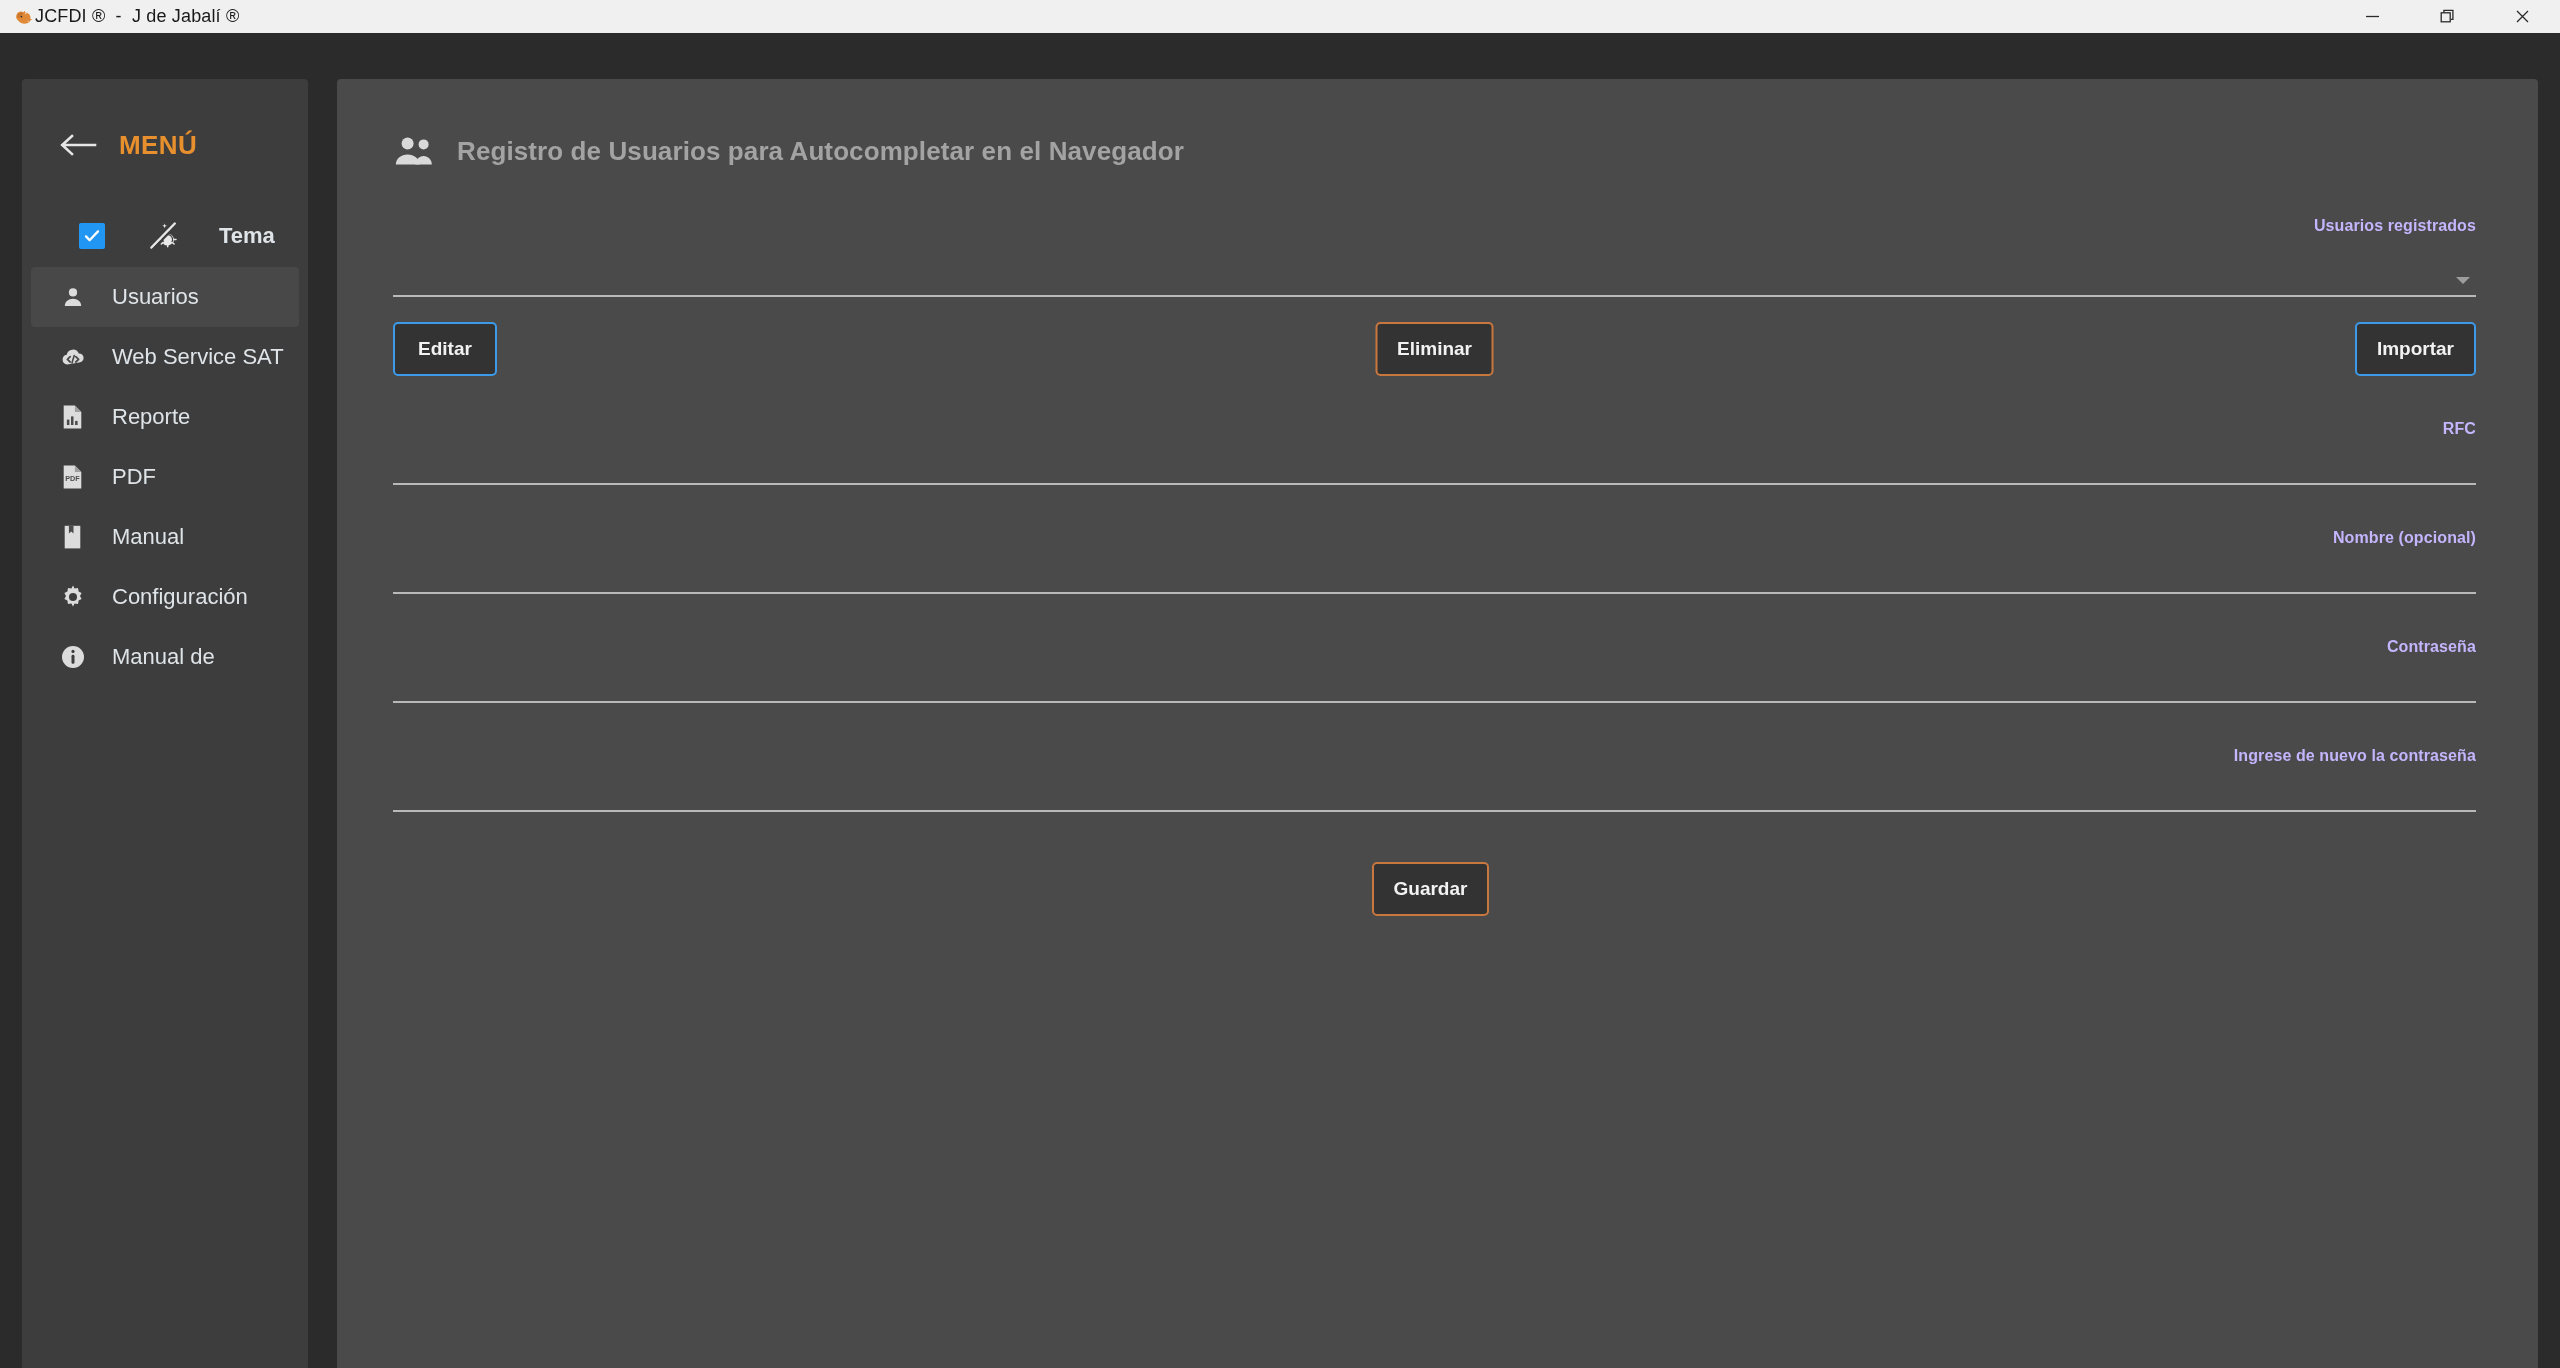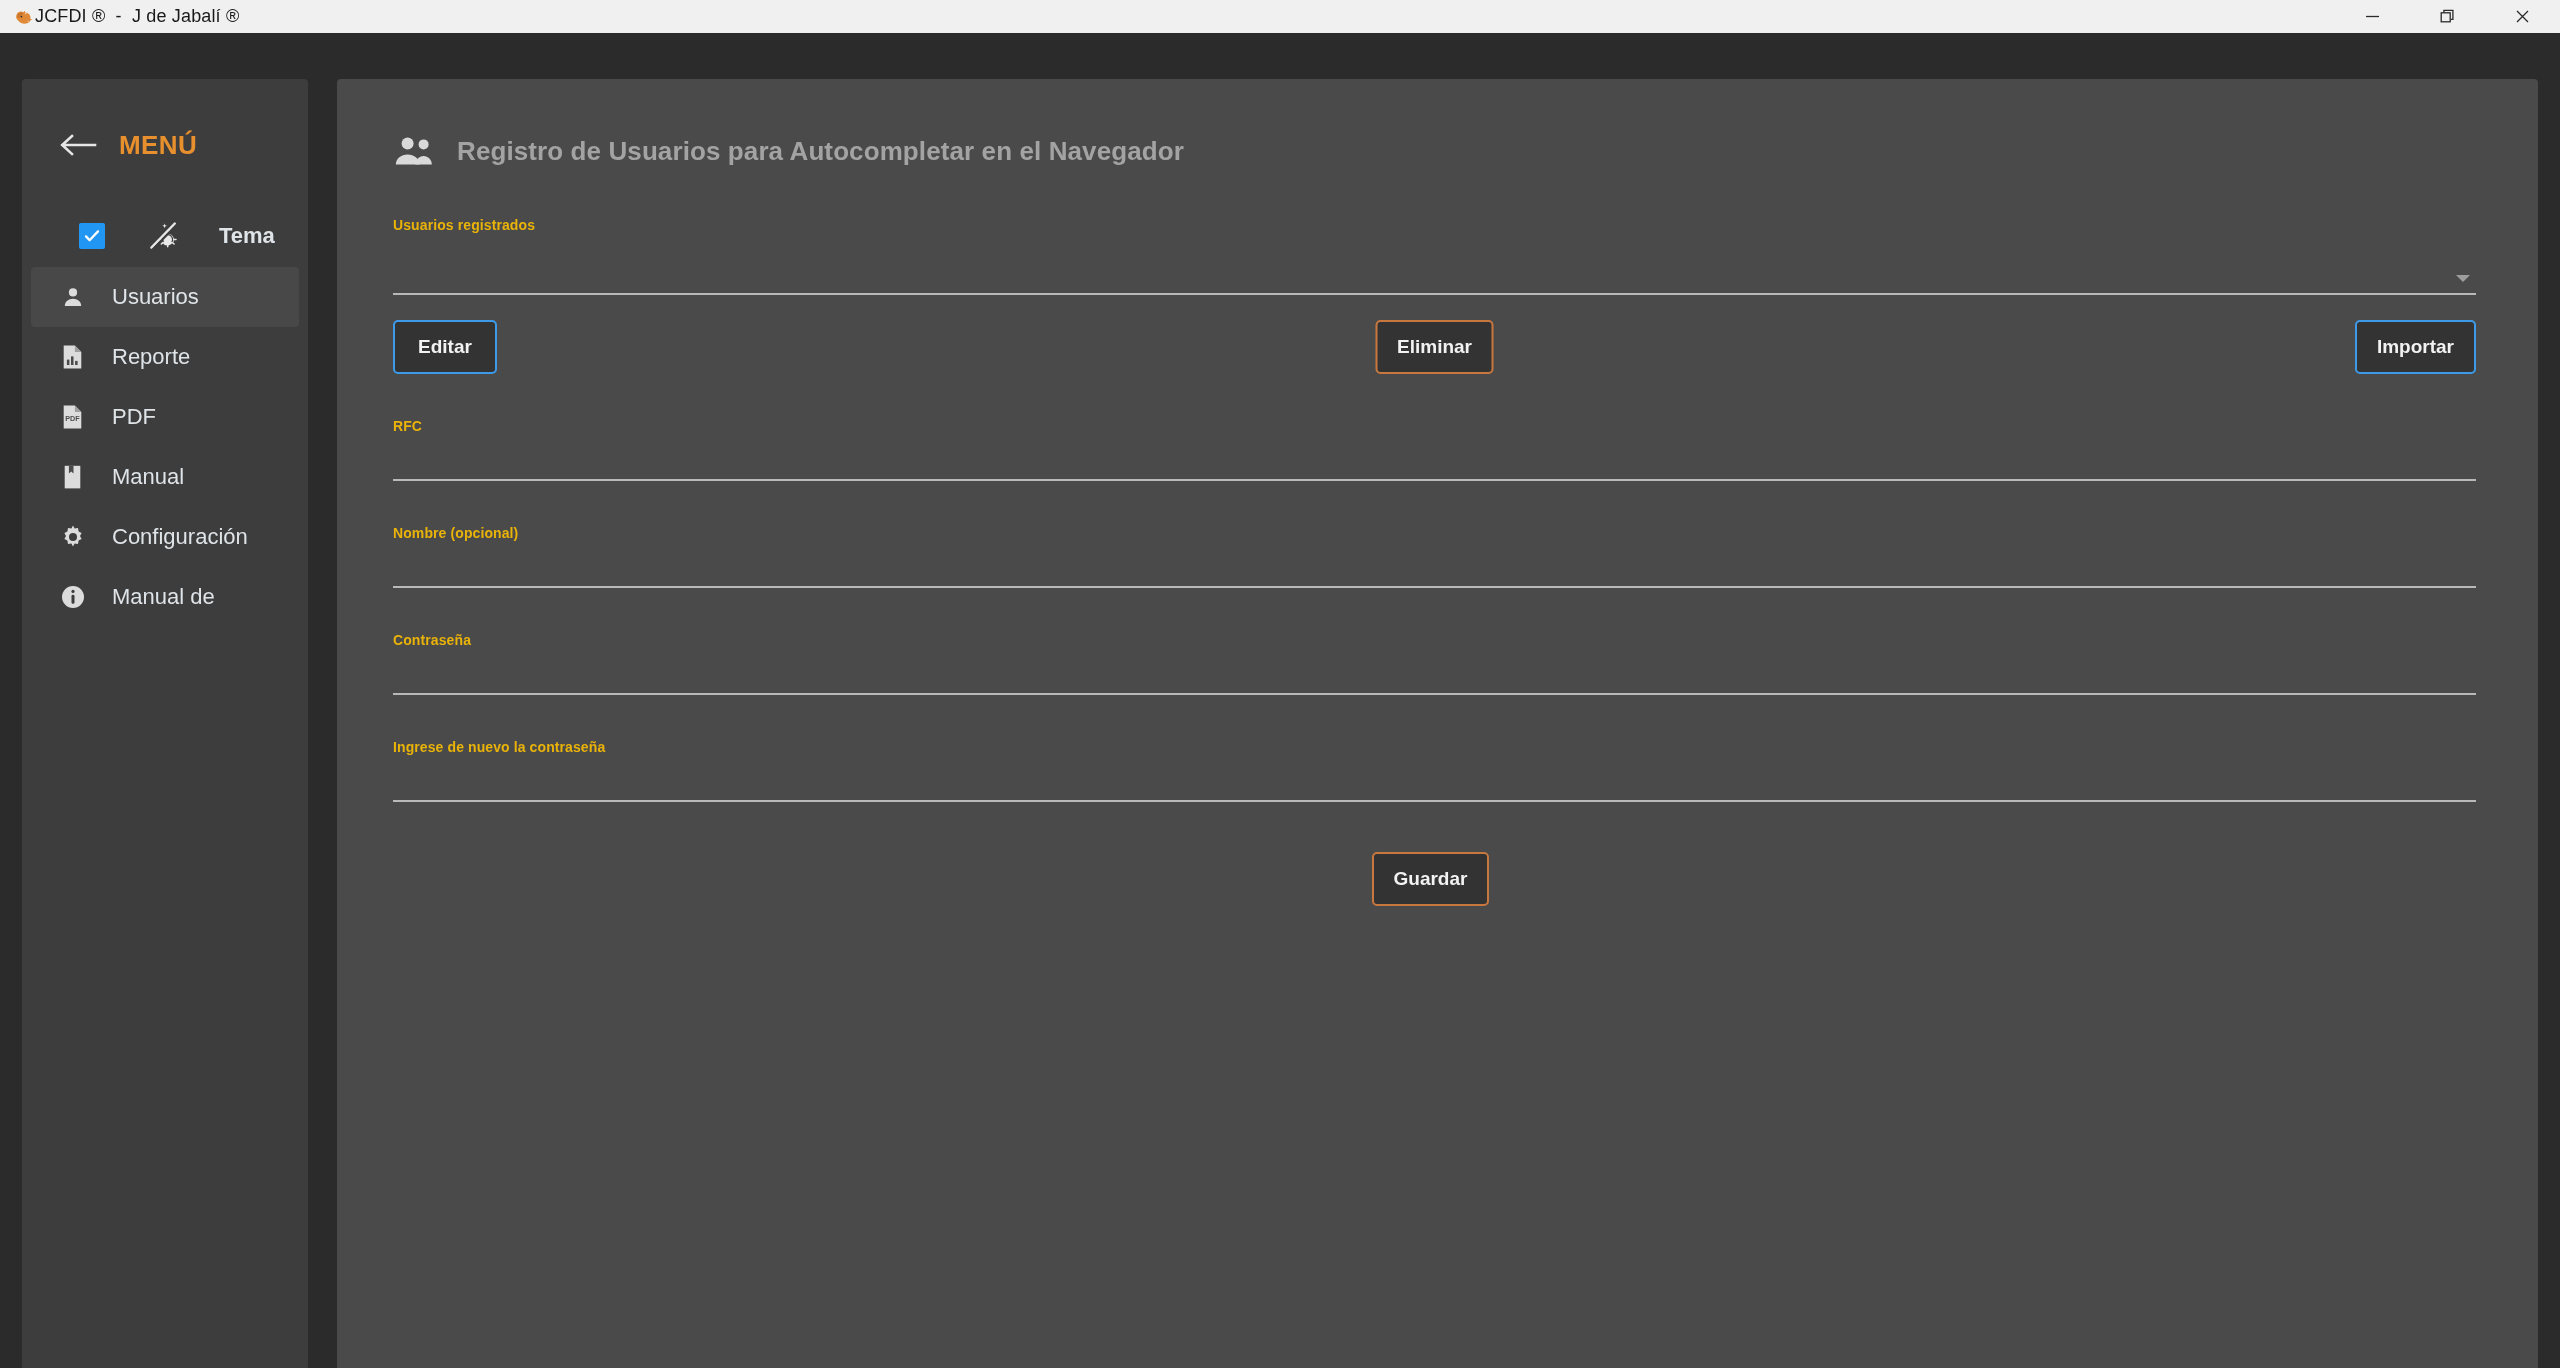--- a/index.html
+++ b/index.html
@@ -117,24 +117,25 @@
   }
   .page-head-ico { width: 42px; height: 34px; flex: 0 0 42px; }
   .page-title {
     color: #a3a3a3;
     font-size: 26px;
     font-weight: bold;
     letter-spacing: .1px;
   }
 
   .field-label {
-    color: #eab308;
-    font-size: 14px;
+    color: #c4b5fd;
+    font-size: 16px;
     font-weight: bold;
     letter-spacing: .1px;
+    text-align: right;
   }
 
   .select-row { margin-bottom: 0; }
   .select-wrap {
     position: relative;
     height: 54px;
     border-bottom: 2px solid #b9b9b9;
     margin-top: 8px;
   }
   .select-value {
@@ -266,20 +267,30 @@
       <span class="nav-ico">
         <svg viewBox="0 0 24 24" width="24" height="24">
           <circle cx="12" cy="7.4" r="4.1" fill="#dcdcdc"></circle>
           <path d="M3.8 21c0-4.3 3.7-7.2 8.2-7.2s8.2 2.9 8.2 7.2z" fill="#dcdcdc"></path>
         </svg>
       </span>
       <span class="nav-label">Usuarios</span>
     </div>
 
 
+    <div class="nav-item">
+      <span class="nav-ico">
+        <svg viewBox="0 0 26 24" width="26" height="24">
+          <path d="M7.2 19.6a5 5 0 01-.5-9.9 6.4 6.4 0 0112.1-1.3 4.6 4.6 0 01.4 9.2z" fill="#dcdcdc"></path>
+          <path d="M10.2 11.6L7.4 14.3l2.8 2.7M15.8 11.6l2.8 2.7-2.8 2.7" fill="none" stroke="#4a4a4a" stroke-width="1.8" stroke-linecap="round" stroke-linejoin="round"></path>
+          <path d="M14.2 10.6l-2.2 7.4" stroke="#4a4a4a" stroke-width="1.6" stroke-linecap="round"></path>
+        </svg>
+      </span>
+      <span class="nav-label">Web Service SAT</span>
+    </div>
 
     <div class="nav-item">
       <span class="nav-ico">
         <svg viewBox="0 0 22 26" width="23" height="26">
           <path d="M2.2 1.6h11.2l6.4 6.4v16.4H2.2z" fill="#dcdcdc"></path>
           <path d="M13.4 1.6v6.4h6.4z" fill="#9e9e9e"></path>
           <rect x="5.4" y="15.6" width="2.5" height="5.4" fill="#4a4a4a"></rect>
           <rect x="9.5" y="12.4" width="2.5" height="8.6" fill="#4a4a4a"></rect>
           <rect x="13.6" y="16.9" width="2.5" height="4.1" fill="#4a4a4a"></rect>
         </svg>

